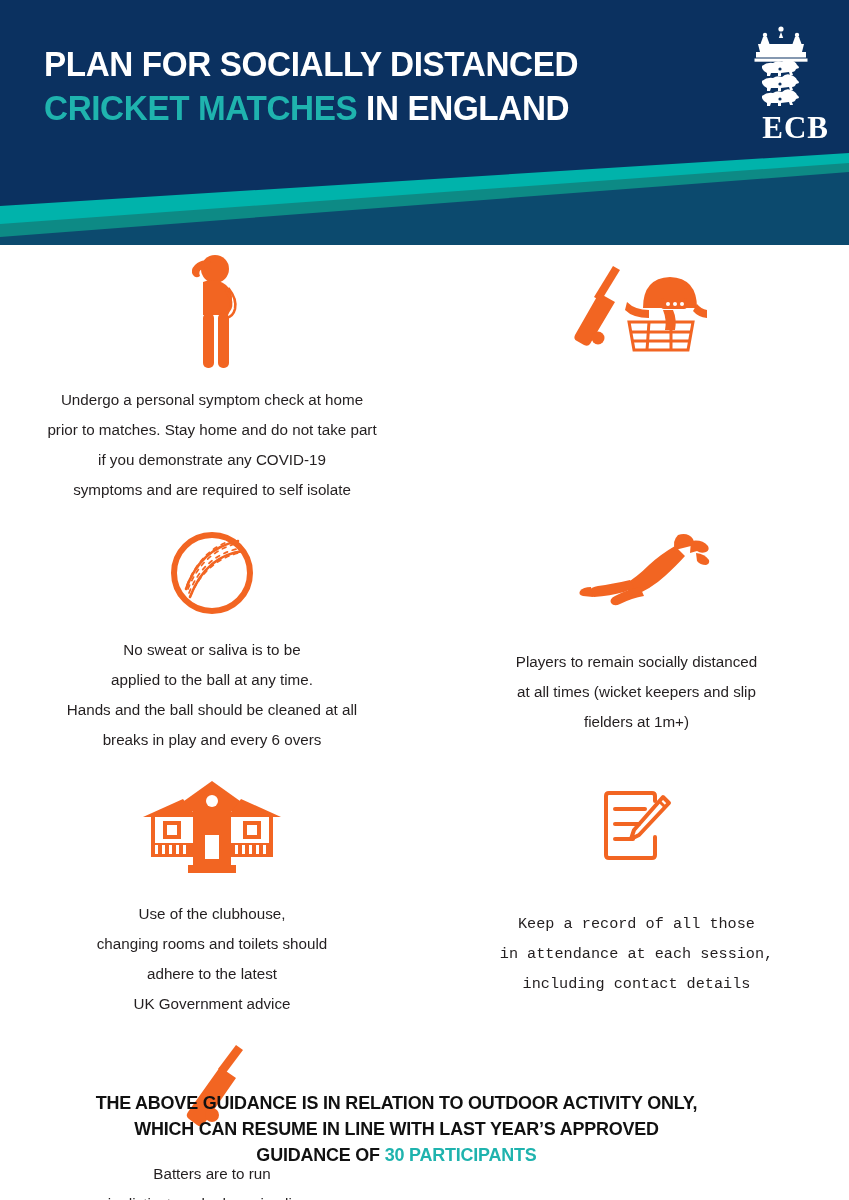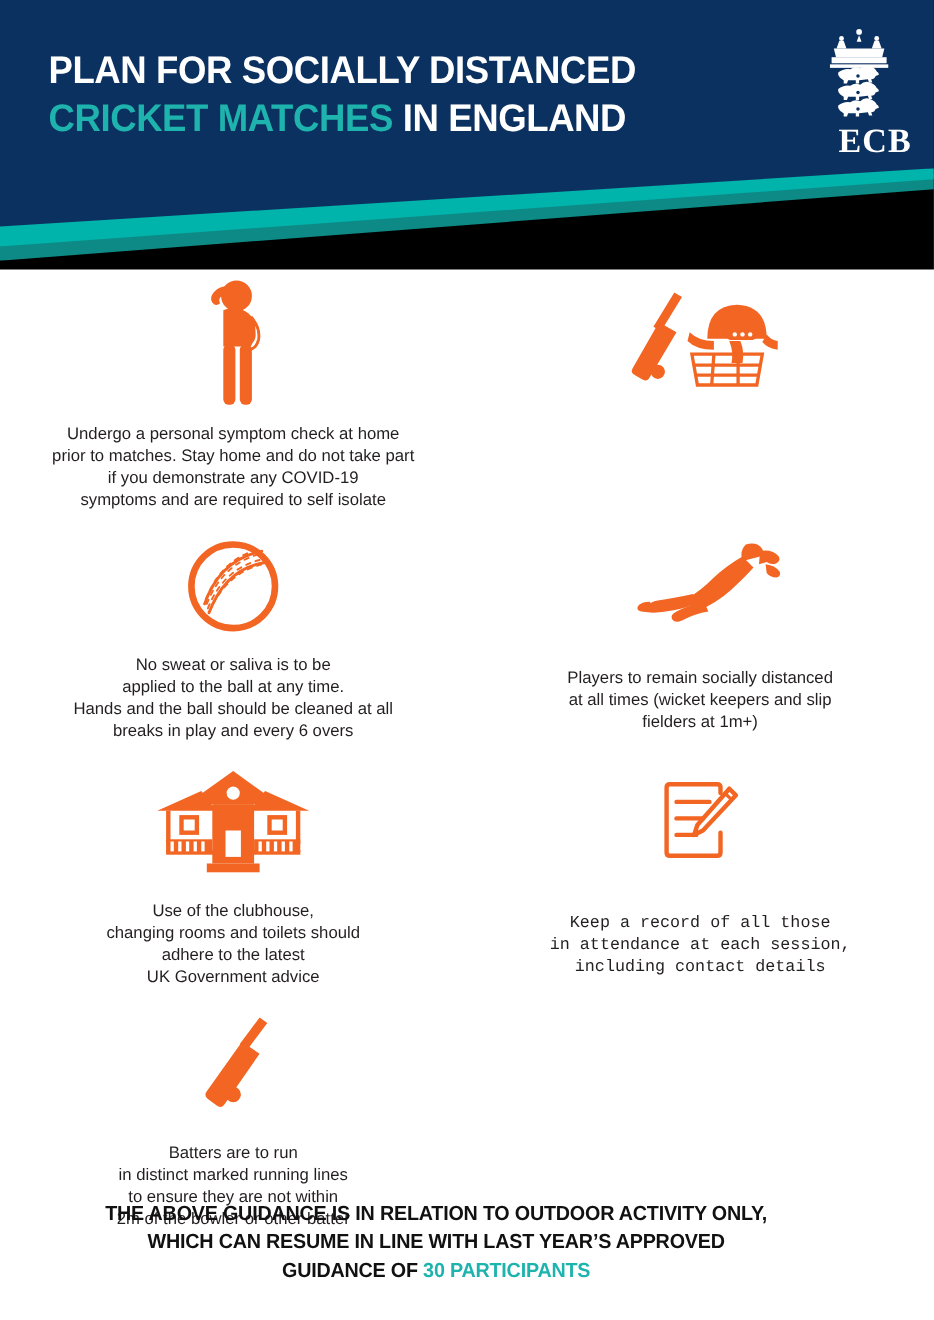--- a/index.html
+++ b/index.html
@@ -14,21 +14,21 @@
     color: #231f20;
     overflow: hidden;
     position: relative;
   }
 
   
   .header {
     position: relative;
     width: 849px;
     height: 245px;
-    background: #000000;
+    background: #0c4a6e;
     overflow: hidden;
   }
   .header-navy {
     position: absolute;
     left: 0; top: 0;
     width: 849px;
     height: 245px;
     background: #0b3160;
     clip-path: polygon(0 0, 849px 0, 849px 160px, 0 215px);
   }
@@ -106,21 +106,21 @@
     box-sizing: border-box;
   }
   .icon-wrap {
     display: flex;
     align-items: flex-end;
     justify-content: center;
   }
   .icon-wrap svg { display: block; }
   .cell-text {
     font-size: 15.2px;
-    line-height: 20px;
+    line-height: 30px;
     text-align: center;
     color: #231f20;
     margin-top: 10px;
     white-space: pre-line;
   }
 
   
   .r1 .icon-wrap { height: 118px; }
   .r1 { padding-top: 2px; }
   .r1-right .icon-wrap { height: 118px; align-items: center; }

